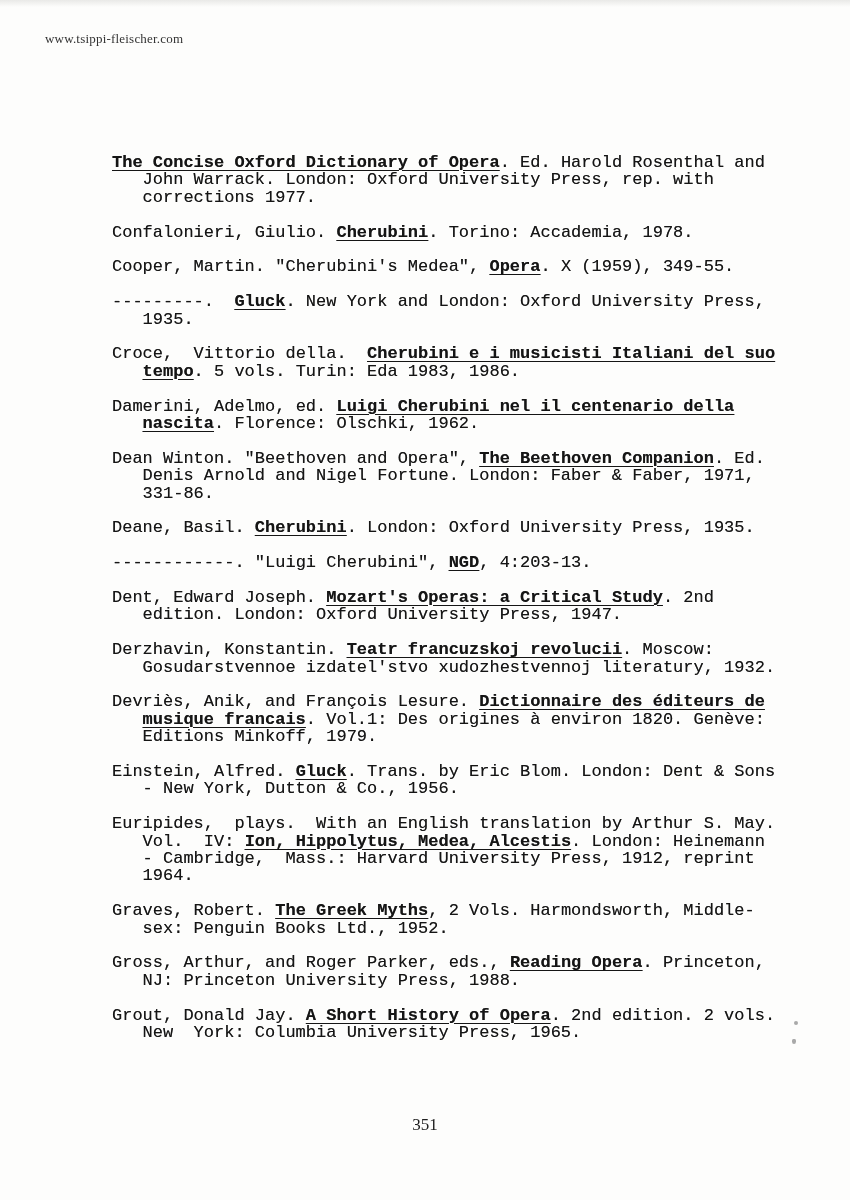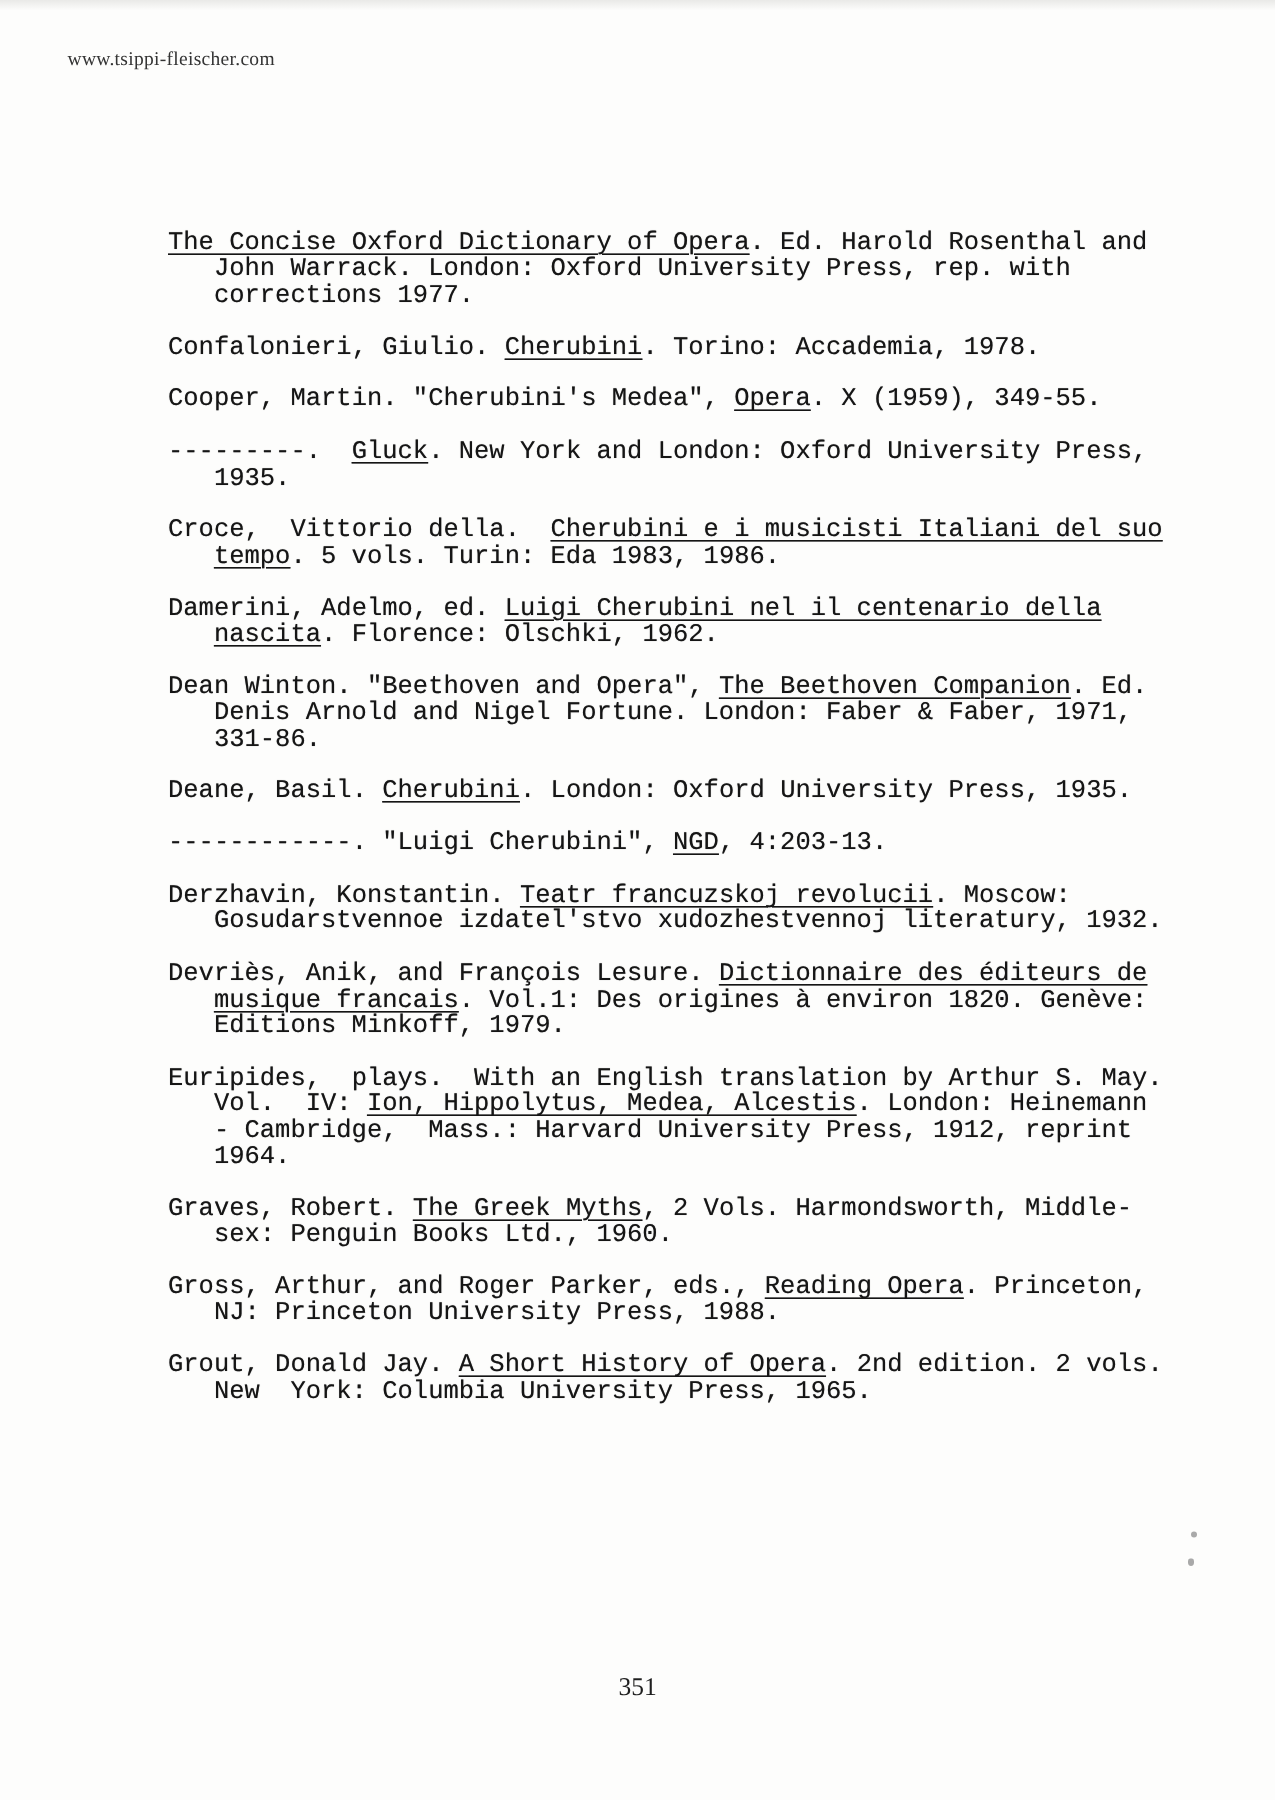--- a/index.html
+++ b/index.html
@@ -47,20 +47,21 @@
     margin: 0 0 17.4px 0;
     padding-left: 3ch;
     text-indent: -3ch;
     white-space: pre-wrap;
   }
   .entry:last-child { margin-bottom: 0; }
   .u {
     text-decoration: underline;
     text-underline-offset: 2.5px;
     text-decoration-thickness: 1.4px;
+    font-weight: bold;
   }
   .page-number {
     position: absolute;
     top: 1115px;
     left: 0;
     right: 0;
     text-align: center;
     font-family: "Liberation Serif", "DejaVu Serif", serif;
     font-size: 17px;
     color: #1f1f1f;
@@ -92,31 +93,35 @@
 1935.</span></p>
       <p class="entry"><span>Croce,  Vittorio della.  </span><span class="u">Cherubini e i musicisti Italiani del suo
 tempo</span><span>. 5 vols. Turin: Eda 1983, 1986.</span></p>
       <p class="entry"><span>Damerini, Adelmo, ed. </span><span class="u">Luigi Cherubini nel il centenario della
 nascita</span><span>. Florence: Olschki, 1962.</span></p>
       <p class="entry"><span>Dean Winton. "Beethoven and Opera", </span><span class="u">The Beethoven Companion</span><span>. Ed.
 Denis Arnold and Nigel Fortune. London: Faber &amp; Faber, 1971,
 331-86.</span></p>
       <p class="entry"><span>Deane, Basil. </span><span class="u">Cherubini</span><span>. London: Oxford University Press, 1935.</span></p>
       <p class="entry"><span>------------. "Luigi Cherubini", </span><span class="u">NGD</span><span>, 4:203-13.</span></p>
+      <p class="entry"><span>Dent, Edward Joseph. </span><span class="u">Mozart's Operas: a Critical Study</span><span>. 2nd
+edition. London: Oxford University Press, 1947.</span></p>
       <p class="entry"><span>Derzhavin, Konstantin. </span><span class="u">Teatr francuzskoj revolucii</span><span>. Moscow:
 Gosudarstvennoe izdatel'stvo xudozhestvennoj literatury, 1932.</span></p>
       <p class="entry"><span>Devriès, Anik, and François Lesure. </span><span class="u">Dictionnaire des éditeurs de
 musique francais</span><span>. Vol.1: Des origines à environ 1820. Genève:
 Editions Minkoff, 1979.</span></p>
+      <p class="entry"><span>Einstein, Alfred. </span><span class="u">Gluck</span><span>. Trans. by Eric Blom. London: Dent &amp; Sons
+- New York, Dutton &amp; Co., 1956.</span></p>
       <p class="entry"><span>Euripides,  plays.  With an English translation by Arthur S. May.
 Vol.  IV: </span><span class="u">Ion, Hippolytus, Medea, Alcestis</span><span>. London: Heinemann
 - Cambridge,  Mass.: Harvard University Press, 1912, reprint
 1964.</span></p>
       <p class="entry"><span>Graves, Robert. </span><span class="u">The Greek Myths</span><span>, 2 Vols. Harmondsworth, Middle-
-sex: Penguin Books Ltd., 1960.</span></p>
+sex: Penguin Books Ltd., 1952.</span></p>
       <p class="entry"><span>Gross, Arthur, and Roger Parker, eds., </span><span class="u">Reading Opera</span><span>. Princeton,
 NJ: Princeton University Press, 1988.</span></p>
       <p class="entry"><span>Grout, Donald Jay. </span><span class="u">A Short History of Opera</span><span>. 2nd edition. 2 vols.
 New  York: Columbia University Press, 1965.</span></p>
     </main>
 
   <div class="page-number">351</div>
 
   <div class="artifact a1"></div>
   <div class="artifact a2"></div>

